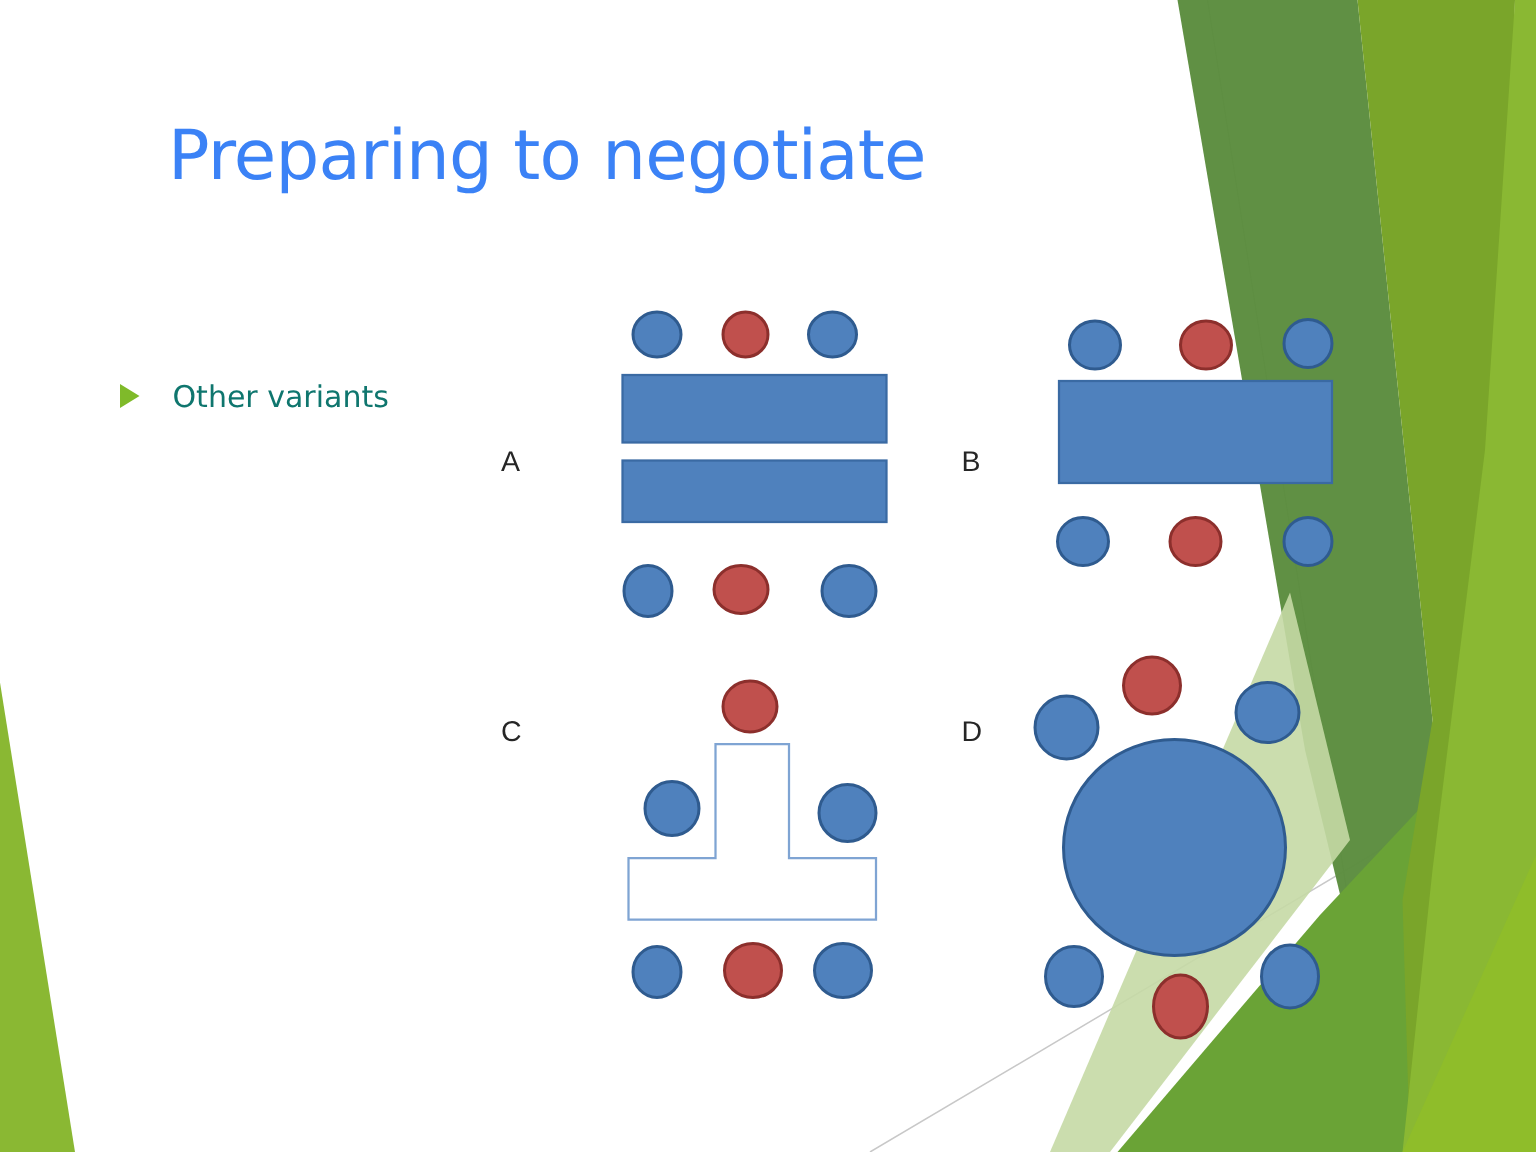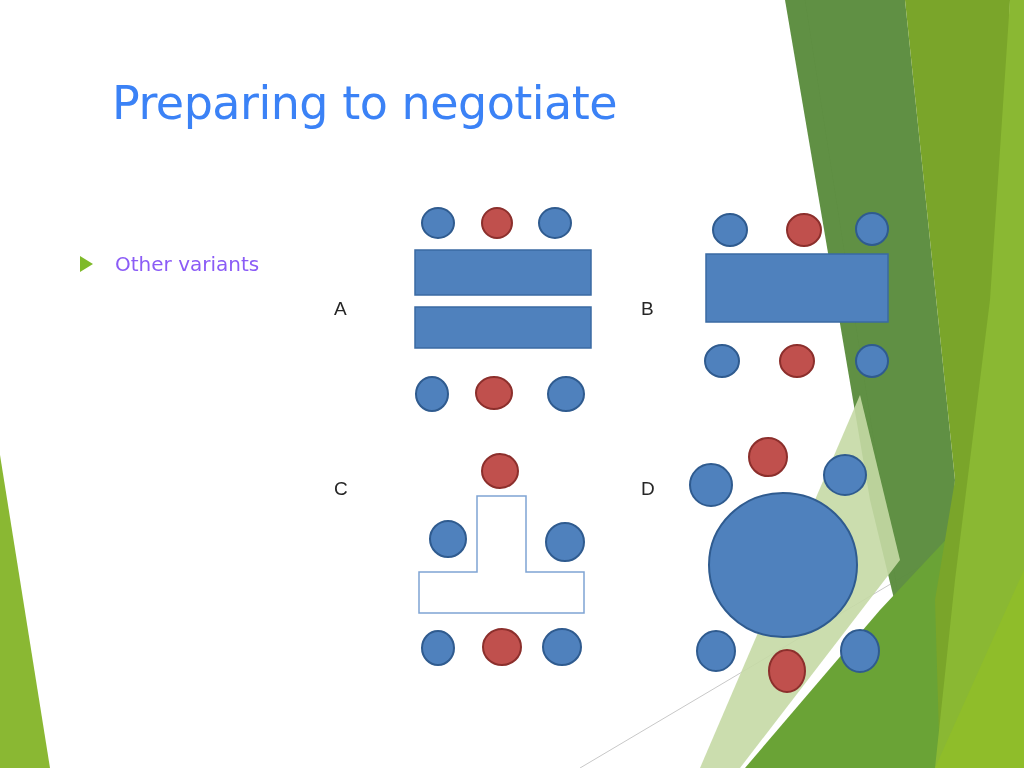--- a/index.html
+++ b/index.html
@@ -2,21 +2,21 @@
 <html><head>
   <meta charset="utf-8">
   <style>
     html, body { margin: 0; padding: 0; }
     body { width: 1024px; height: 768px; overflow: hidden; background: #ffffff; position: relative; font-family: "DejaVu Sans", sans-serif; }
     .slide { position: absolute; left: 0; top: 0; width: 1024px; height: 768px; background: #ffffff; }
     .bg-svg { position: absolute; left: 0; top: 0; width: 1024px; height: 768px; }
     .title { position: absolute; left: 80px; top: 76px; font-size: 46px; color: #3b82f6; font-family: "DejaVu Sans", sans-serif; letter-spacing: -0.5px; white-space: nowrap; margin-left: 32px; }
     .bullet { position: absolute; left: 80px; top: 252px; display: flex; align-items: center; }
     .bullet-arrow { width: 0; height: 0; border-top: 8px solid transparent; border-bottom: 8px solid transparent; border-left: 13px solid #7fba2a; margin-right: 22px; }
-    .bullet-text { font-size: 20px; color: #8b5cf6; font-family: "DejaVu Sans", sans-serif; }
+    .bullet-text { font-size: 20px; color: #0f766e; font-family: "DejaVu Sans", sans-serif; }
     .label { position: absolute; font-size: 19px; color: #262626; font-family: "Liberation Sans", sans-serif; }
     .diagram { position: absolute; left: 0; top: 0; width: 1024px; height: 768px; }
   </style>
 </head>
 <body>
 
 <div class="slide">
 
   <svg class="bg-svg" viewBox="0 0 1024 768" xmlns="http://www.w3.org/2000/svg">
 

